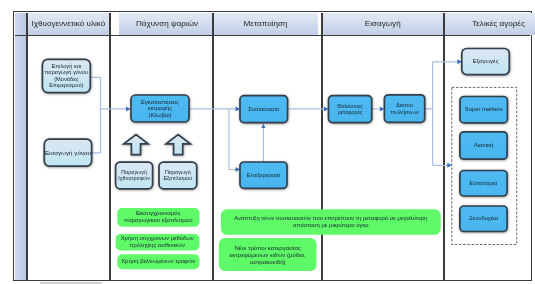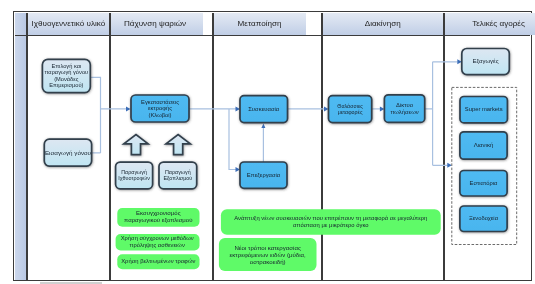--- a/index.html
+++ b/index.html
@@ -38,23 +38,23 @@
 
 <div id="stage">
 
   <div class="fshadow"></div>
   <div class="frame"></div>
   <div class="band"></div>
 
   <div class="vsep" style="left:26.2px;top:12.5px;height:268px"></div>
 
   <div class="hdrcell" style="left:27.7px;width:81.3px">Ιχθυογεννετικό υλικό</div>
-  <div class="hdrcell" style="left:107px;width:96px">Πάχυνση ψαριών</div>
-  <div class="hdrcell" style="left:213.5px;width:92px">Μεταποίηση</div>
-  <div class="hdrcell" style="left:322.5px;width:120.5px">Διακίνηση</div>
+  <div class="hdrcell" style="left:119px;width:96px">Πάχυνση ψαριών</div>
+  <div class="hdrcell" style="left:213.5px;width:104px">Μεταποίηση</div>
+  <div class="hdrcell" style="left:322.5px;width:120.5px">Εισαγωγή</div>
   <div class="hdrcell" style="left:444.5px;width:108px">Τελικές αγορές</div>
 
   <div class="hline" style="left:14.5px;top:34.5px;width:515.5px"></div>
   <div class="vsep" style="left:109px;top:12.5px;height:268px"></div>
   <div class="vsep" style="left:212px;top:12.5px;height:268px"></div>
   <div class="vsep" style="left:321px;top:12.5px;height:268px"></div>
   <div class="vsep" style="left:443px;top:12.5px;height:268px"></div>
 
   <svg id="canvas" width="535" height="284">
     <defs>

